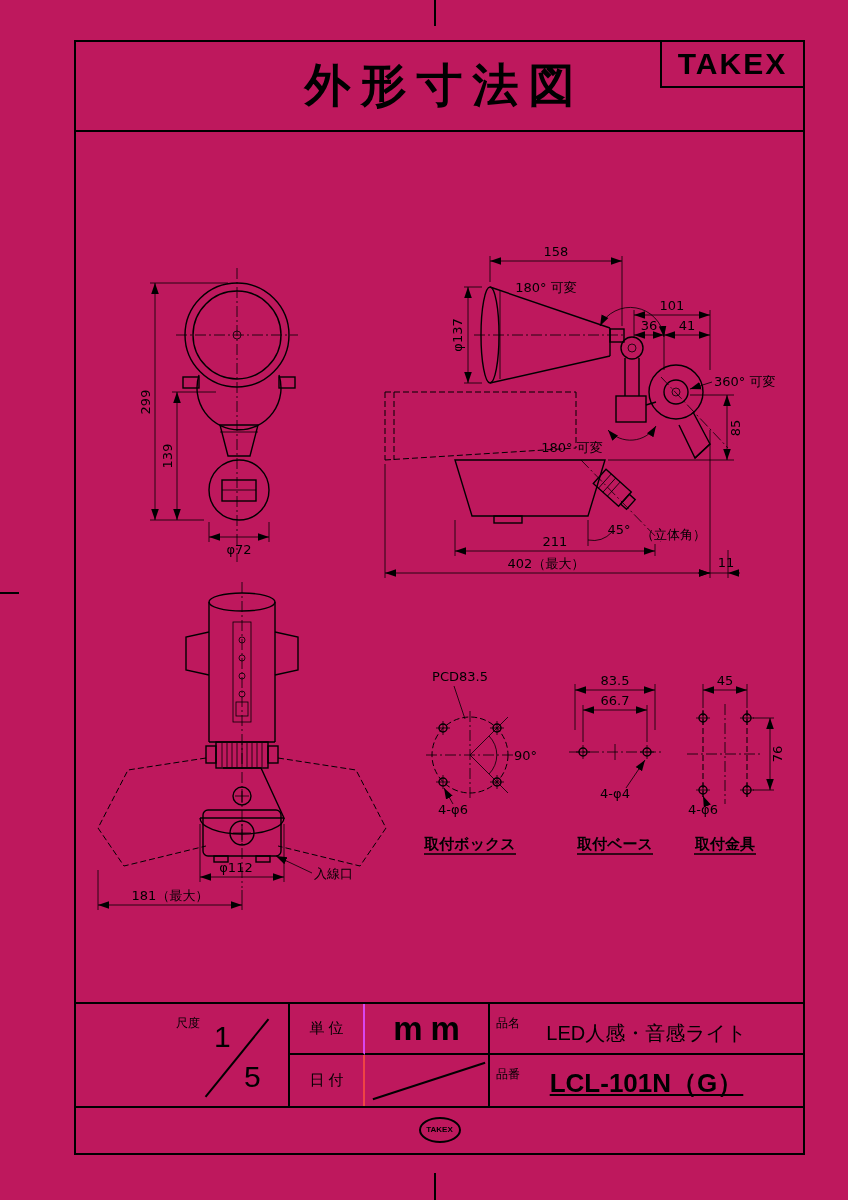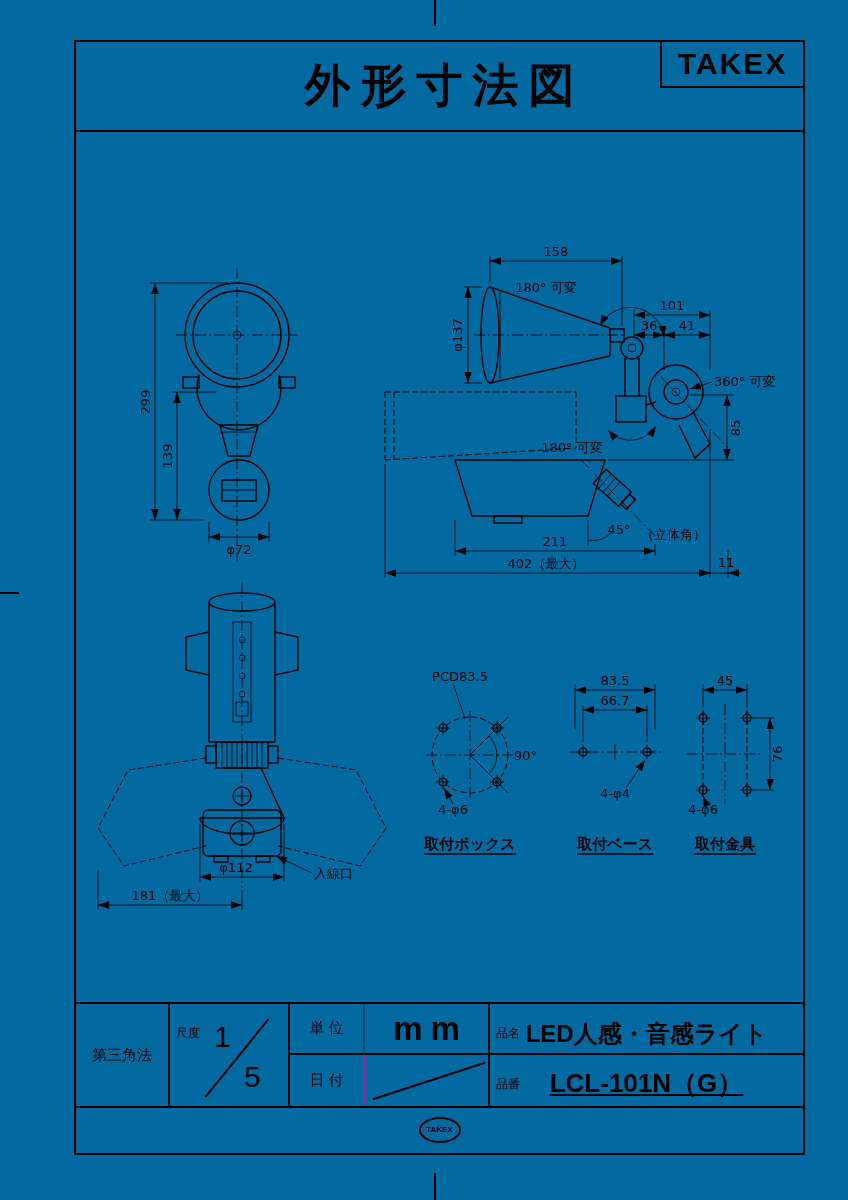--- a/index.html
+++ b/index.html
@@ -1,16 +1,16 @@
 <!DOCTYPE html>
 <html><head>
 <meta charset="utf-8">
 <style>
   html,body{margin:0;padding:0;background:#fff;}
-  .page{position:relative;width:848px;height:1200px;background:#0369a1;color:#000;
+  .page{position:relative;width:848px;height:1200px;background:#be185d;color:#000;
         font-family:"Liberation Sans","DejaVu Sans",sans-serif;overflow:hidden;}
   
   .mark{position:absolute;background:#000;}
   .mark-top{left:434px;top:0;width:2px;height:26px;}
   .mark-left{left:0;top:592px;width:19px;height:2px;}
   .mark-bottom{left:434px;top:1173px;width:2px;height:27px;}
   
   .sheet-border{position:absolute;left:74px;top:40px;width:731px;height:1115px;
                 border:2px solid #000;box-sizing:border-box;}
   .title-bar{position:absolute;top:0;left:0;right:0;height:88px;border-bottom:2px solid #000;}
@@ -28,29 +28,29 @@
   .cl{fill:none;stroke:#000;stroke-width:0.8px;stroke-dasharray:11 3 2 3;}
   .dtxt{font-size:13px;fill:#000;font-family:"DejaVu Sans","Liberation Sans",sans-serif;}
   .mtitle{font-size:15px;font-weight:700;fill:#000;}
   
   .title-block{position:absolute;left:0;top:960px;width:727px;height:102px;display:grid;
                grid-template-columns:94px 120px 75px 125px 1fr;grid-template-rows:51px 51px;
                border-top:2px solid #000;border-bottom:2px solid #000;}
   .cell{position:relative;display:flex;align-items:center;justify-content:center;font-size:15px;box-sizing:border-box;}
   .c-proj{grid-row:1/3;grid-column:1;border-right:2px solid #000;}
   .c-scale{grid-row:1/3;grid-column:2;border-right:2px solid #000;}
-  .c-unit-label{grid-row:1;grid-column:3;border-right:2px solid #0c4a6e;border-bottom:2px solid #000;}
+  .c-unit-label{grid-row:1;grid-column:3;border-right:2px solid #d946ef;border-bottom:2px solid #000;}
   .c-unit-value{grid-row:1;grid-column:4;border-right:2px solid #000;border-bottom:2px solid #000;
                 font-size:33px;font-weight:700;letter-spacing:8px;text-indent:8px;}
-  .c-date-label{grid-row:2;grid-column:3;border-right:2px solid #a21caf;}
+  .c-date-label{grid-row:2;grid-column:3;border-right:2px solid #ef4444;}
   .c-date-value{grid-row:2;grid-column:4;border-right:2px solid #000;}
   .c-name{grid-row:1;grid-column:5;border-bottom:2px solid #000;}
   .c-number{grid-row:2;grid-column:5;text-decoration:underline;}
-  .cell-label{position:absolute;top:21px;left:6px;font-size:12px;}
-  .name-val{font-size:24px;font-weight:700;padding-top:10px;}
+  .cell-label{position:absolute;top:11px;left:6px;font-size:12px;}
+  .name-val{font-size:20px;font-weight:400;padding-top:10px;}
   .number-val{font-size:26px;font-weight:600;padding-top:6px;}
   .scale-num{position:absolute;left:44px;top:16px;font-size:30px;}
   .scale-den{position:absolute;left:74px;top:56px;font-size:30px;}
   .scale-slash{position:absolute;left:17px;top:53px;width:100px;height:2px;background:#000;transform:rotate(-51deg);}
   .date-slash{position:absolute;left:5px;top:25px;width:118px;height:2px;background:#000;transform:rotate(-18deg);}
   .footer{position:absolute;left:0;top:1064px;width:727px;height:47px;display:flex;
           align-items:center;justify-content:center;gap:9px;}
   .footer-logo{width:42px;height:26px;border:2px solid #000;border-radius:50%;display:flex;
                align-items:center;justify-content:center;font-size:8px;font-weight:800;box-sizing:border-box;}
   .company{font-size:16px;font-weight:700;letter-spacing:0.3px;}
@@ -321,23 +321,20 @@
           <text class="dtxt" transform="translate(706,624) rotate(-90)" text-anchor="middle">76</text>
           <text class="dtxt" x="627" y="684" text-anchor="middle">4-φ6</text>
           <line class="tl" x1="630" y1="673" x2="627" y2="666" marker-end="url(#arr)"></line>
           <text class="mtitle" x="649" y="719" text-anchor="middle">取付金具</text>
           <line class="ol" x1="618" y1="724" x2="680" y2="724"></line>
         </g>
       </svg>
     </div>
 
     <div class="title-block">
-      <div class="cell c-proj">
-        <span>第三角法</span>
-      </div>
       <div class="cell c-scale">
         <span class="cell-label">尺度</span>
         <span class="scale-num">1</span>
         <div class="scale-slash"></div>
         <span class="scale-den">5</span>
       </div>
       <div class="cell c-unit-label">
         <span>単 位</span>
       </div>
       <div class="cell c-unit-value">

